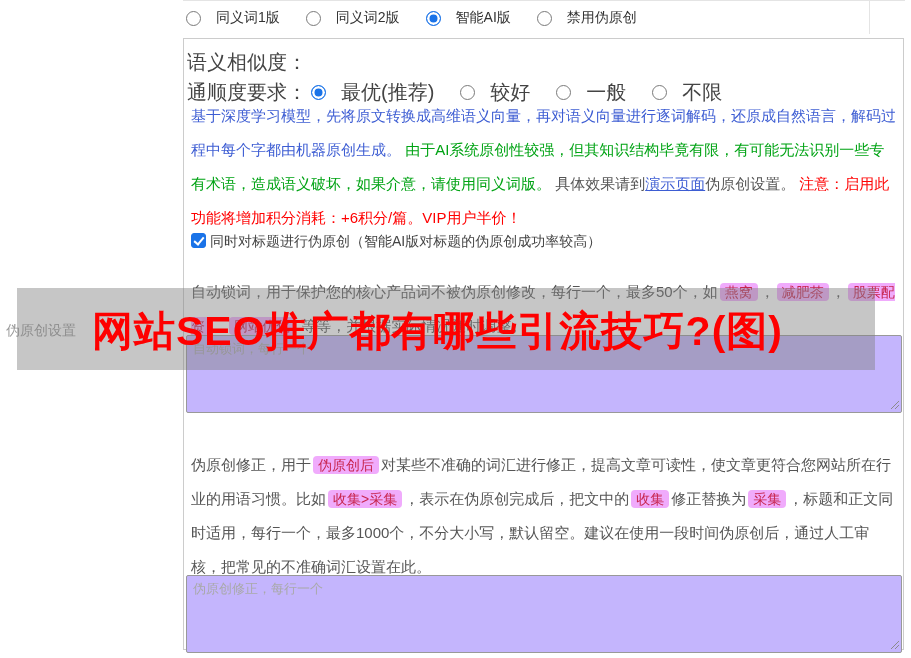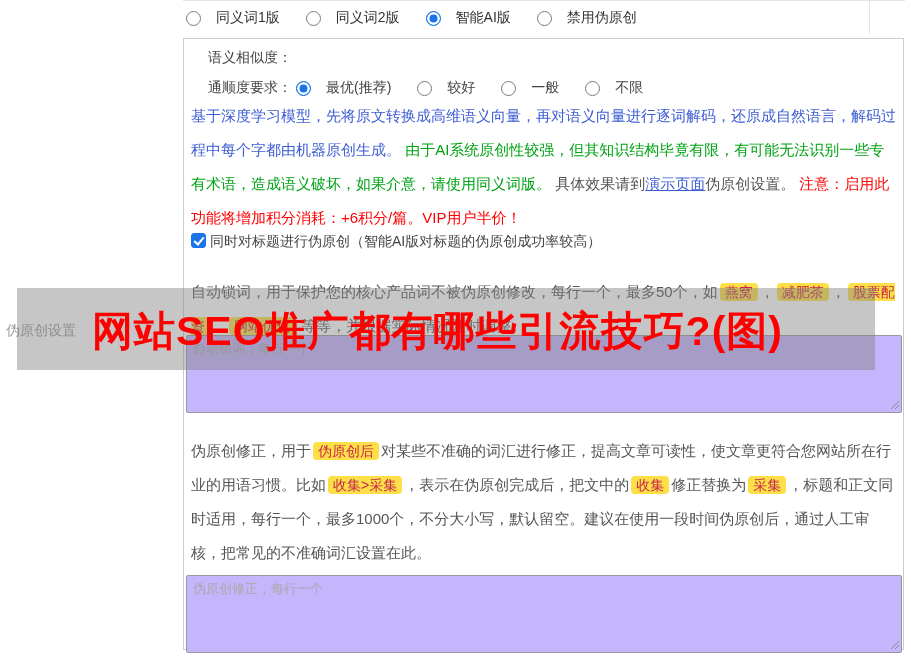--- a/index.html
+++ b/index.html
@@ -10,36 +10,36 @@
   }
   .topline{position:absolute;left:183px;top:0;width:722px;border-top:1px solid #e4e4e4}
   .vline{position:absolute;left:869px;top:0;height:34px;border-left:1px solid #e4e4e4}
 
   .version-row{position:absolute;left:186px;top:9px;display:flex;gap:26px;font-size:14px;color:#333;align-items:center}
   .radio-item{display:inline-flex;align-items:center;gap:15px;cursor:pointer;white-space:nowrap}
   .radio-circle{width:15px;height:15px;border-radius:50%;border:1px solid #7a7a7a;background:#fff;box-sizing:border-box;flex:0 0 auto}
   .radio-item.selected .radio-circle{border-color:#1a73e8;background:#1a73e8;box-shadow:inset 0 0 0 2.5px #fff}
 
   .panel{position:absolute;left:183px;top:38px;width:721px;height:612px;border:1px solid #ccc;box-sizing:border-box;background:#fff}
-  .opt-row{position:absolute;left:24px;display:flex;align-items:flex-start;font-size:14px;color:#444}
+  .opt-row{position:absolute;left:3px;display:flex;align-items:flex-start;font-size:20px;color:#444}
   .opt-row .row-caption{margin-right:4px;white-space:nowrap}
   .opt-row .opts{display:flex;gap:26px;align-items:center}
   .sim-row{top:10px}
   .flu-row{top:40px}
 
   .rich{position:absolute;left:7px;width:707px;font-size:15px;line-height:34px;color:#555;word-break:break-all}
   .desc{top:60px}
   .lock-para{top:236px}
-  .corr-para{top:395px}
+  .corr-para{top:409px}
   .seg-blue{color:#3d5dd3}
   .seg-green{color:#00a314}
   .seg-gray{color:#555}
   .seg-red{color:#ff0000}
   .seg-link{color:#3d5dd3;text-decoration:underline;cursor:pointer}
-  .seg-tag{color:#c7254e;background:#fde047;border-radius:4px;padding:1px 5px;font-size:14px;margin:0 2px}
+  .seg-tag{color:#c7254e;background:#f0abfc;border-radius:4px;padding:1px 5px;font-size:14px;margin:0 2px}
 
   .checkbox-row{position:absolute;left:7px;top:194px;display:flex;align-items:flex-start;gap:4px;font-size:14px;color:#444}
   .checkbox{width:15px;height:15px;border:1px solid #7a7a7a;border-radius:3px;box-sizing:border-box;position:relative;background:#fff;flex:0 0 auto;cursor:pointer}
   .checkbox.checked{background:#1a73e8;border-color:#1a73e8}
   .checkbox.checked::after{content:"";position:absolute;left:4px;top:1px;width:4px;height:8px;border:solid #fff;border-width:0 2px 2px 0;transform:rotate(40deg)}
 
   .ta-wrap{position:absolute;left:2px;width:716px}
   .ta1{top:296px;height:78px}
   .ta2{top:536px;height:78px}
   .ta-wrap textarea{width:100%;height:100%;box-sizing:border-box;border:1px solid #999;border-radius:2px;resize:none;font-size:13px;color:#555;padding:4px 6px;font-family:inherit;background:#c4b5fd;outline:none}

